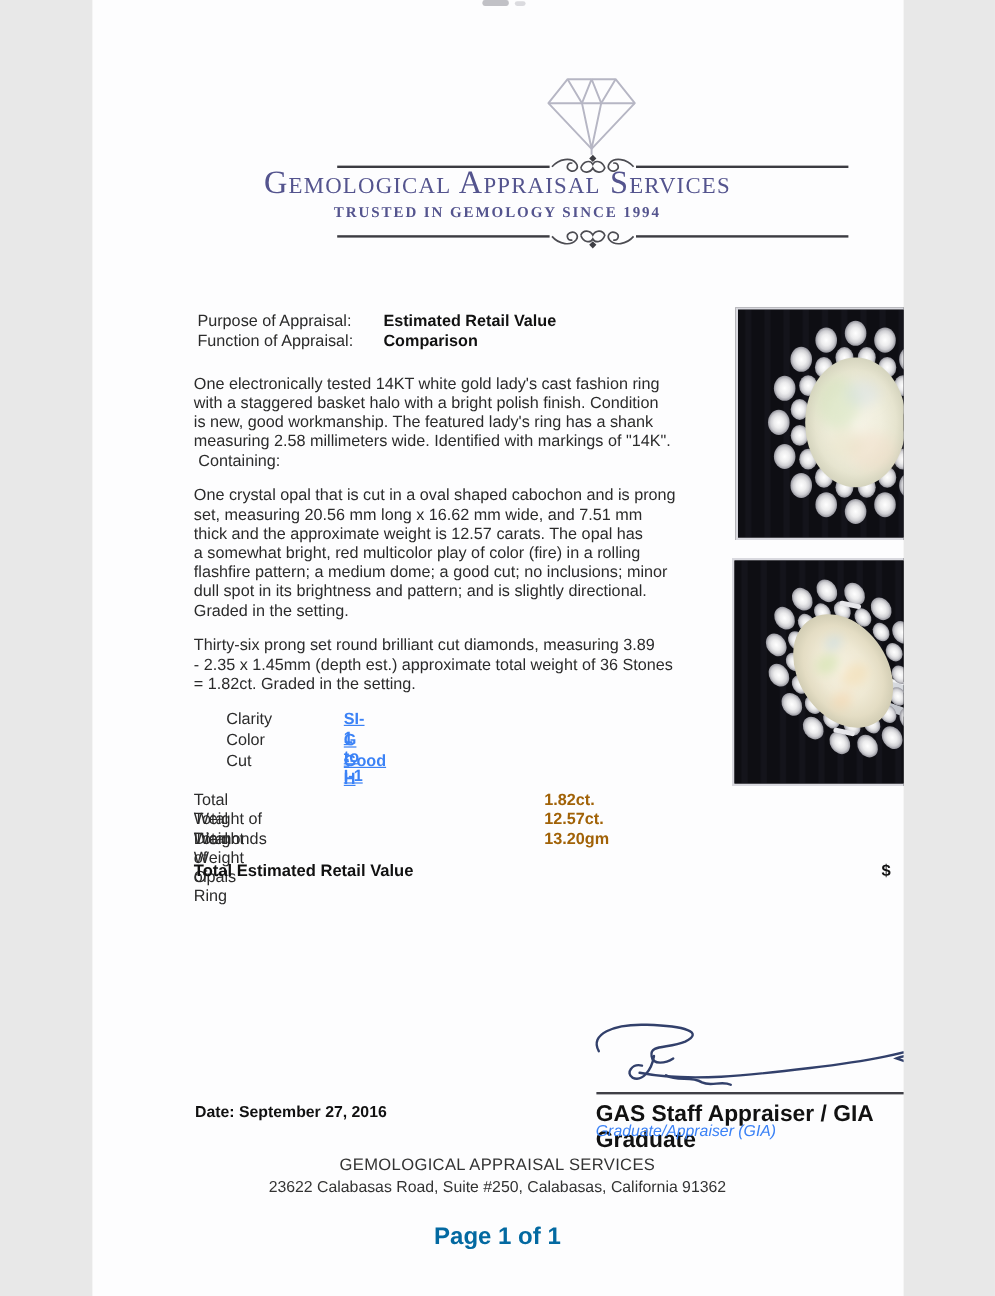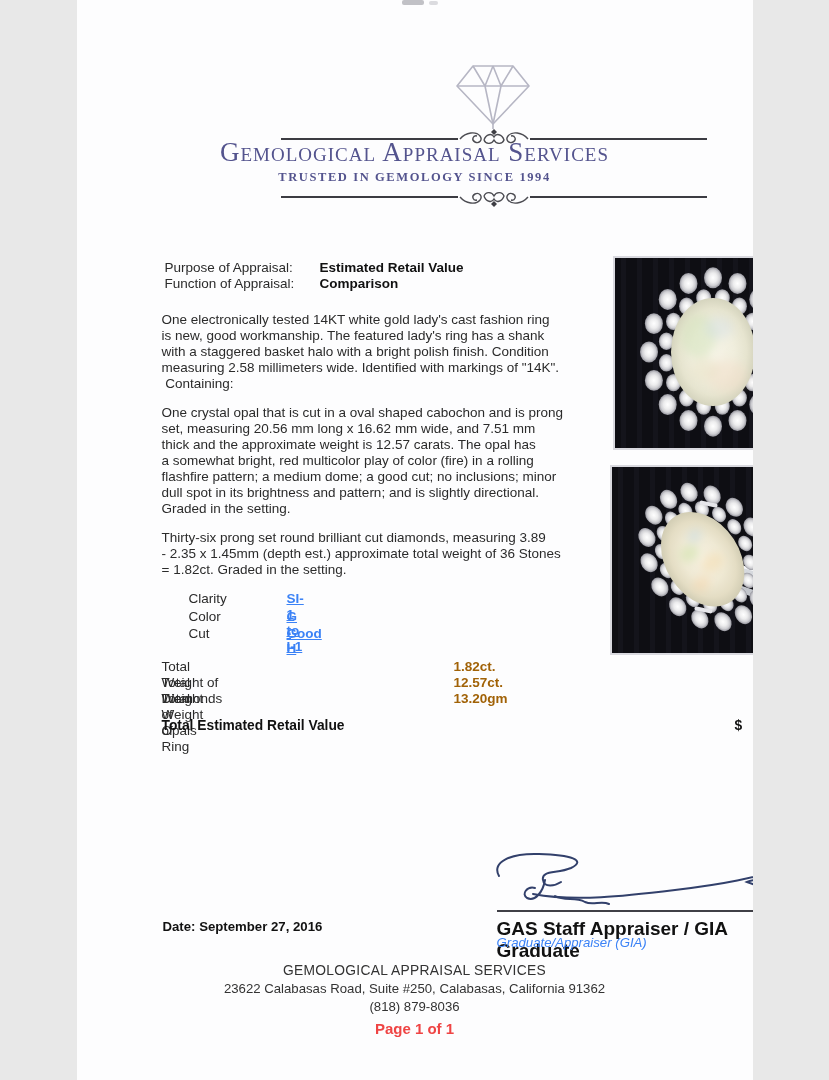--- a/index.html
+++ b/index.html
@@ -48,21 +48,21 @@
   .sig{left:408px;top:850px;width:335px;height:62px;}
   .sigline{left:420px;top:910px;width:315px;height:2px;background:#3f3f46;}
   .appr-title{left:420px;top:918px;font-weight:bold;color:#111;font-size:19px;}
   .appr-sub{left:420px;top:935px;font-style:italic;color:#3b82f6;font-size:13.2px;}
   .date{left:86px;top:919px;font-weight:bold;color:#111;font-size:13.2px;}
   
   .f-center{left:0;right:0;text-align:center;color:#333;}
   .f1{top:963px;font-size:13.8px;letter-spacing:.3px;}
   .f2{top:981px;font-size:13.2px;}
   .f3{top:999px;font-size:13.2px;}
-  .f4{top:1020px;font-size:15px;font-weight:bold;color:#ef4444;}
+  .f4{top:1020px;font-size:20px;font-weight:bold;color:#0369a1;}
 </style>
 </head>
 <body>
 
 <div class="page">
 
   <div class="abs topmark"></div>
   <div class="abs topmark2"></div>
 
   <svg class="abs logo" viewBox="0 0 84 70">
@@ -106,22 +106,22 @@
 
   <div class="abs t meta-row1">
     <span class="meta-label">Purpose of Appraisal:</span><span class="b">Estimated Retail Value</span>
   </div>
   <div class="abs t meta-row2">
     <span class="meta-label">Function of Appraisal:</span><span class="b">Comparison</span>
   </div>
 
   <div class="abs t para1">
     <div class="tline">One electronically tested 14KT white gold lady's cast fashion ring</div>
+    <div class="tline">with a staggered basket halo with a bright polish finish. Condition</div>
     <div class="tline">is new, good workmanship. The featured lady's ring has a shank</div>
-    <div class="tline">with a staggered basket halo with a bright polish finish. Condition</div>
     <div class="tline">measuring 2.58 millimeters wide. Identified with markings of "14K".</div>
     <div class="tline"> Containing:</div>
   </div>
 
   <div class="abs t para2">
     <div class="tline">One crystal opal that is cut in a oval shaped cabochon and is prong</div>
     <div class="tline">set, measuring 20.56 mm long x 16.62 mm wide, and 7.51 mm</div>
     <div class="tline">thick and the approximate weight is 12.57 carats. The opal has</div>
     <div class="tline">a somewhat bright, red multicolor play of color (fire) in a rolling</div>
     <div class="tline">flashfire pattern; a medium dome; a good cut; no inclusions; minor</div>
@@ -318,16 +318,15 @@
       <path d="M70,46 C80,52 90,46 100,52 C108,56 116,50 124,54"></path>
     </g>
   </svg>
   <div class="abs sigline"></div>
   <div class="abs appr-title">GAS Staff Appraiser / GIA Graduate</div>
   <div class="abs appr-sub">Graduate/Appraiser (GIA)</div>
   <div class="abs date">Date: September 27, 2016</div>
 
   <div class="abs f-center f1">GEMOLOGICAL APPRAISAL SERVICES</div>
   <div class="abs f-center f2">23622 Calabasas Road, Suite #250, Calabasas, California 91362</div>
-  <div class="abs f-center f3">(818) 879-8036</div>
   <div class="abs f-center f4">Page 1 of 1</div>
 
 </div>
 
 </body></html>

